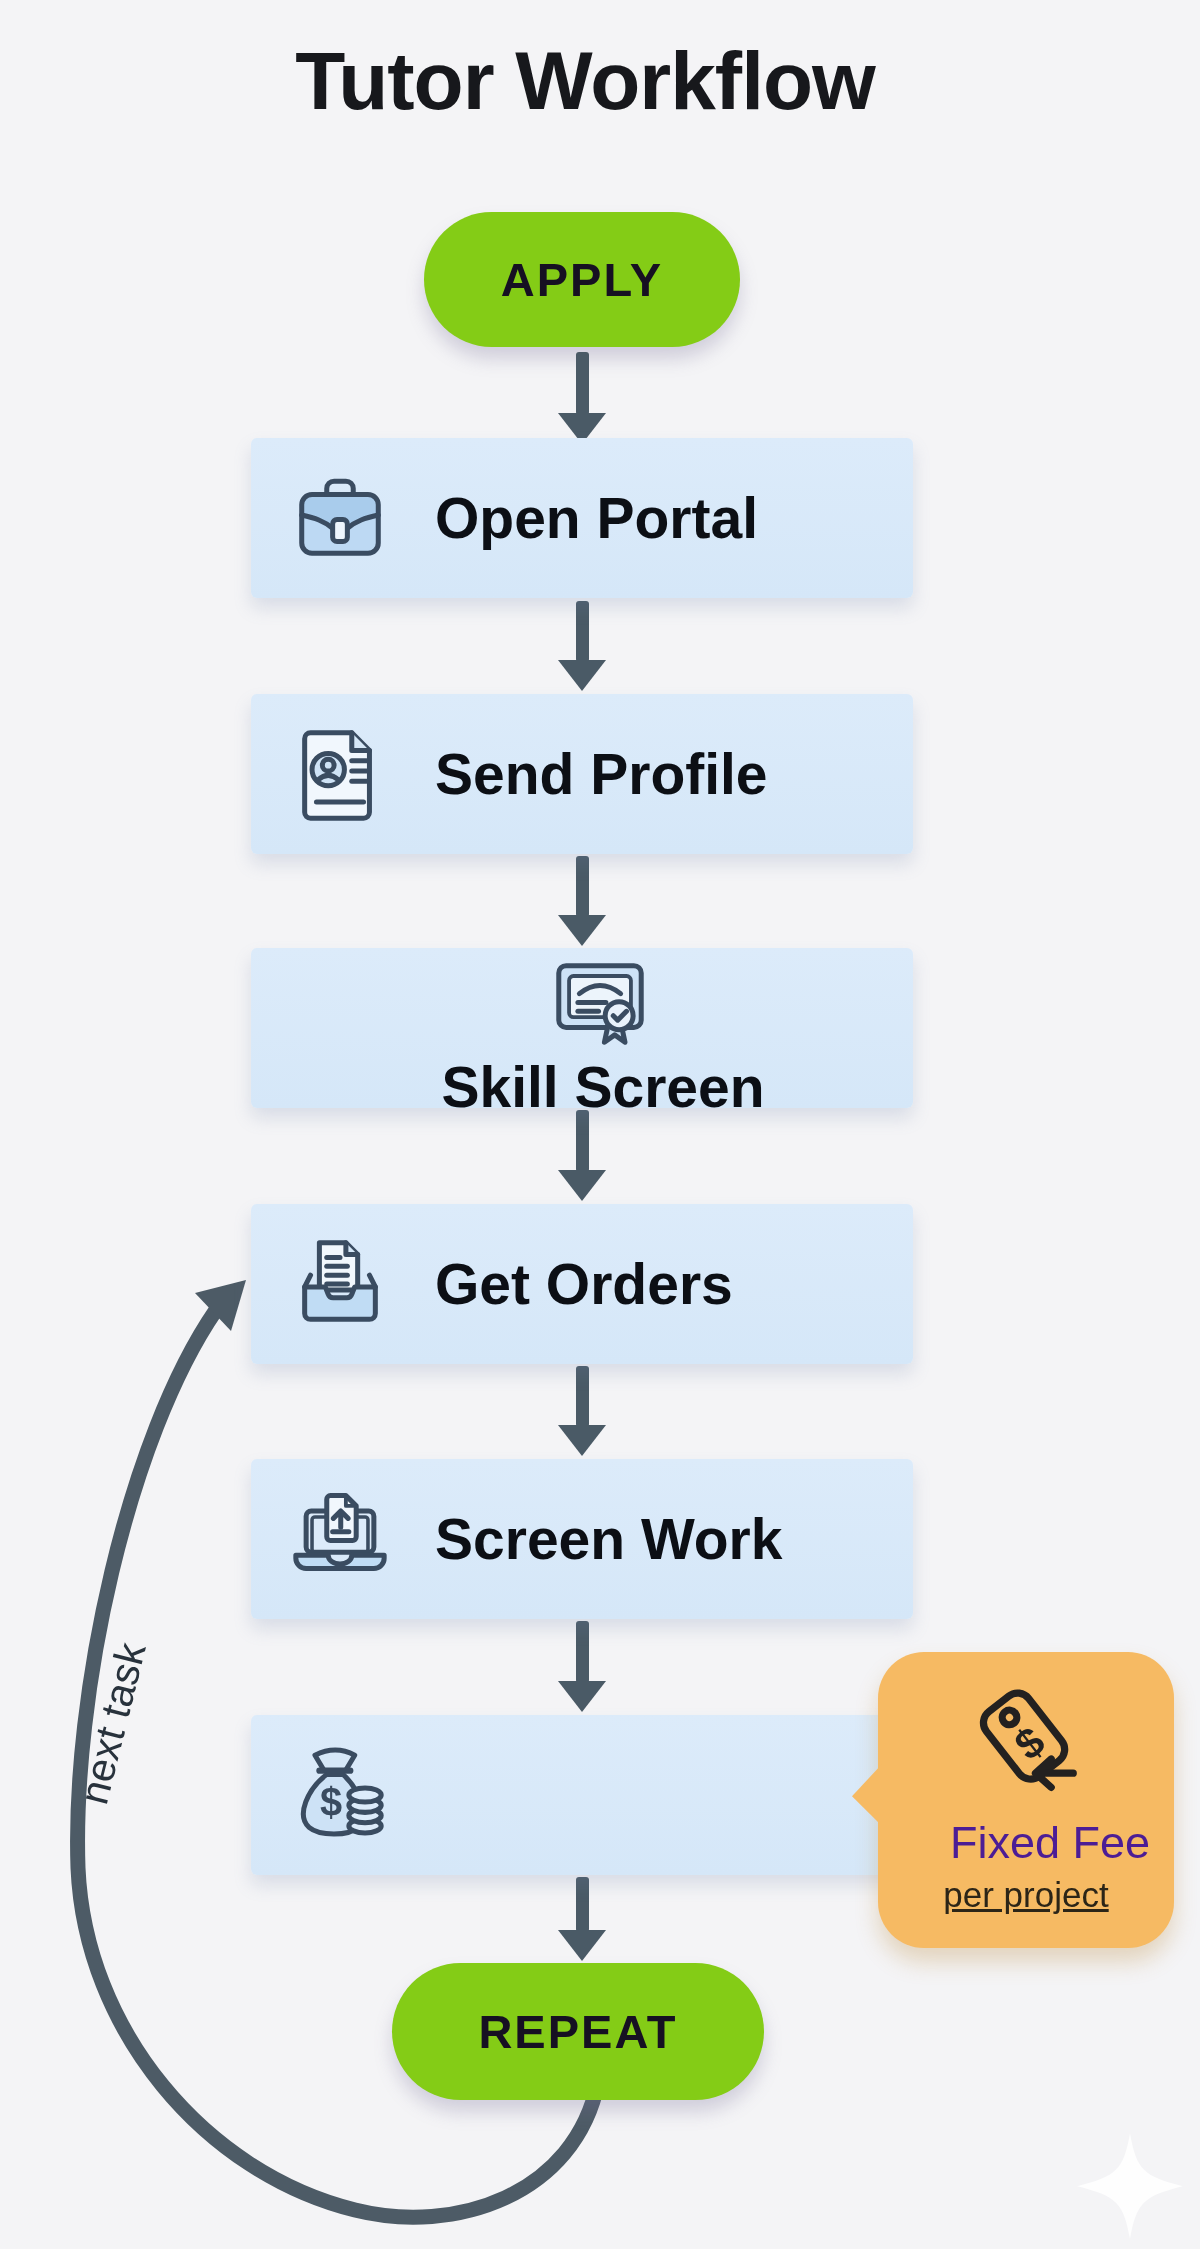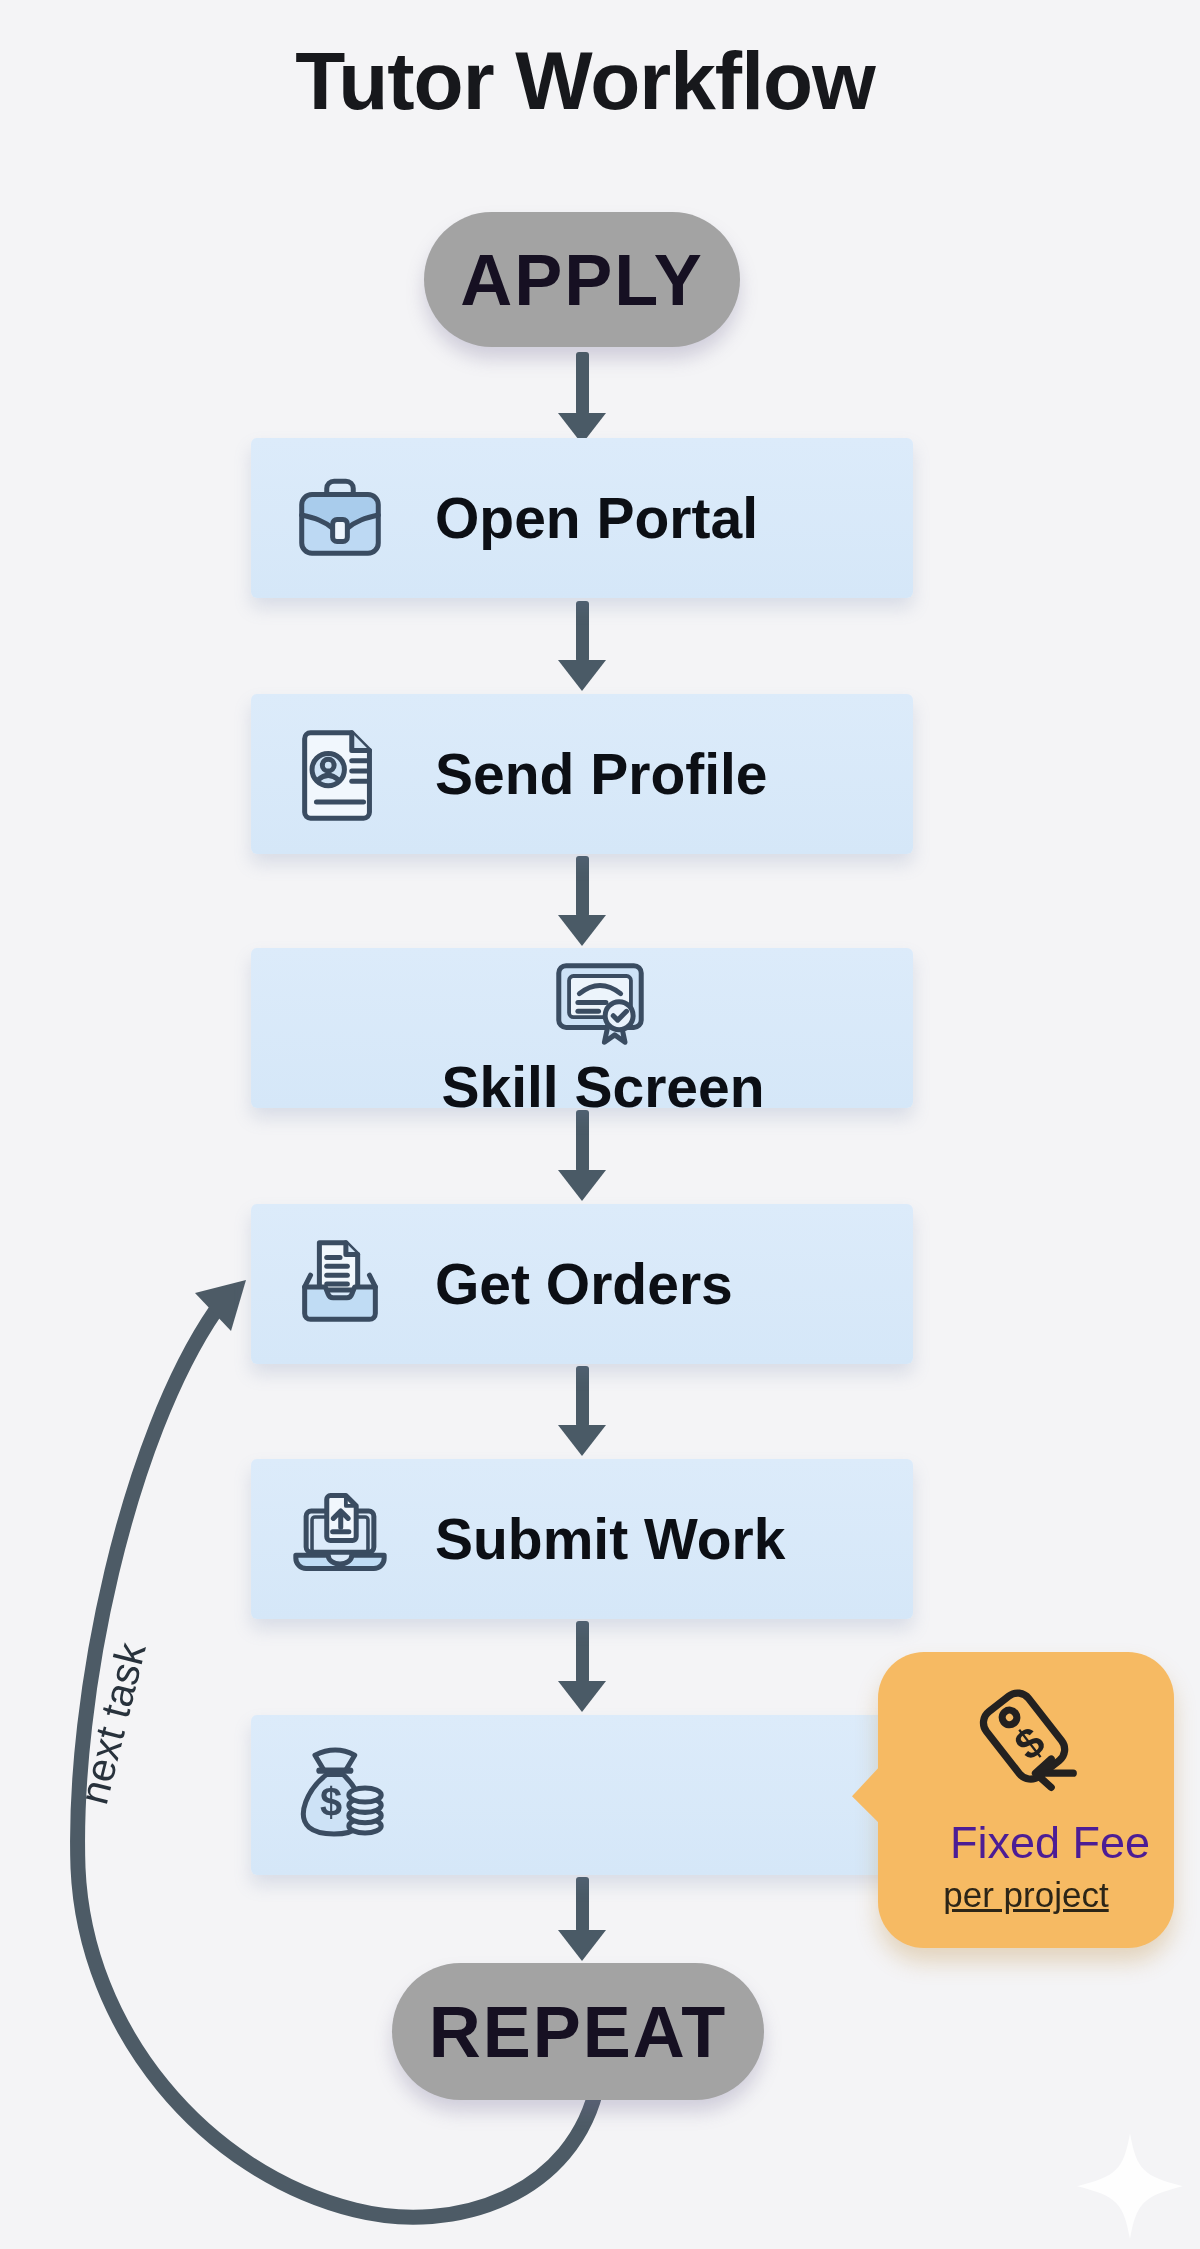--- a/index.html
+++ b/index.html
@@ -11,23 +11,23 @@
   .abs{position:absolute;}
 
   
   .title{
     left:0;top:34px;width:1170px;text-align:center;
     font-size:82px;font-weight:700;letter-spacing:-1px;color:#17181c;
   }
 
   
   .pill{
-    background:#a3a3a3;border-radius:70px;
+    background:#84cc16;border-radius:70px;
     display:flex;align-items:center;justify-content:center;
-    font-size:72px;font-weight:700;letter-spacing:2px;color:#161022;
+    font-size:47px;font-weight:700;letter-spacing:2px;color:#161022;
     box-shadow:0 12px 18px rgba(120,110,150,0.28);
   }
 
   
   .step{
     left:251px;width:662px;height:160px;border-radius:6px;
     background:linear-gradient(180deg,#dcebfa 0%,#d5e7f8 100%);
     box-shadow:0 10px 18px rgba(110,130,170,0.20);
     display:flex;align-items:center;
   }
@@ -177,21 +177,21 @@
 <div class="abs step" style="top:1459px;z-index:3;">
   <svg class="icon" viewBox="0 0 72 72">
     <rect x="13" y="17" width="46" height="28" rx="3.5" fill="#dcebfa" class="stroke" style="fill:#dcebfa;"></rect>
     <rect x="17" y="21" width="38" height="24" rx="2" class="stroke" style="stroke-width:2.4;"></rect>
     <path d="M6 47 h22 a8 6 0 0 0 16 0 h22 v2 a7 7 0 0 1 -7 7 h-46 a7 7 0 0 1 -7 -7 z" fill="#c0dcf4" class="stroke" style="fill:#c0dcf4;"></path>
     <path d="M27 9 a2.5 2.5 0 0 1 2.5 -2.5 h10.5 l7 7 v21 a2.5 2.5 0 0 1 -2.5 2.5 h-15 a2.5 2.5 0 0 1 -2.5 -2.5 z" fill="#f1f7fd" class="stroke" style="fill:#f1f7fd;"></path>
     <path d="M40 6.5 v7 h7" class="stroke" style="stroke-width:2.6;"></path>
     <path d="M36.5 28 V17.5 M31.5 22 l5 -5 5 5" class="stroke"></path>
     <path d="M31 31 h11" class="stroke"></path>
   </svg>
-  <div class="label">Submit Work</div>
+  <div class="label">Screen Work</div>
 </div>
 
 <div class="abs step" style="top:1715px;z-index:3;">
   <svg class="icon" viewBox="0 0 72 72">
     <path d="M25 19 L19 9 q14 -7 27 0 L40 19" fill="#d6e8f8" class="stroke" style="fill:#d6e8f8;"></path>
     <line x1="22" y1="19.5" x2="43" y2="19.5" class="stroke" style="stroke-width:4.2;"></line>
     <path d="M27 22 C14 32 6 50 15 58 C22 64 42 64 48 58 C56 50 49 32 38 22 Z" fill="#cde2f6" class="stroke" style="fill:#cde2f6;"></path>
     <text x="30" y="50" text-anchor="middle" font-size="27" font-weight="bold" fill="#3a4c61" font-family="Liberation Sans, sans-serif">$</text>
     <g>
       <ellipse cx="53" cy="57" rx="11" ry="4.8" fill="#dcebfa" class="stroke" style="fill:#dcebfa;"></ellipse>

